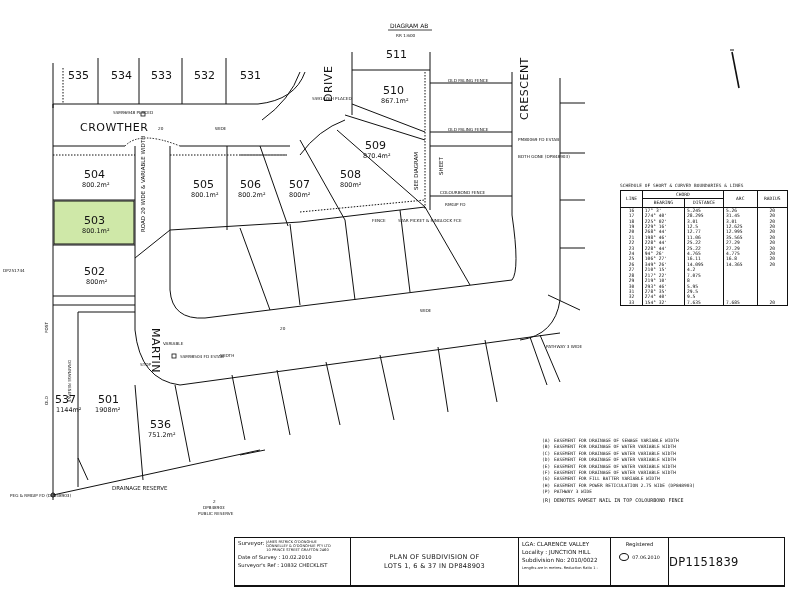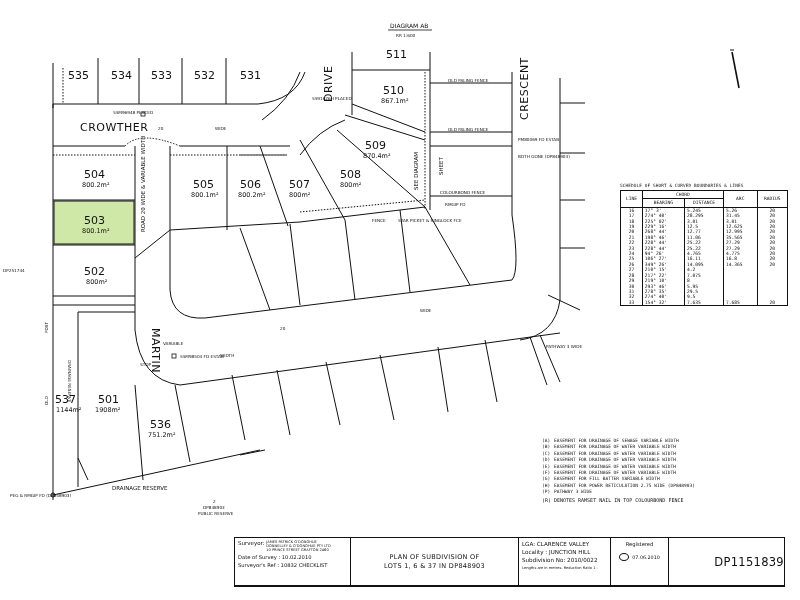--- a/index.html
+++ b/index.html
@@ -31,21 +31,21 @@
   .surveyor{width:116px;padding:2px 3px;font-size:5.2px;}
   .surveyor .lbl{font-size:5.5px;}
   .surveyor .firm{font-size:3.6px;line-height:4px;display:inline-block;vertical-align:top;}
   .surveyor .line{margin-top:2px;white-space:nowrap;}
   .plantitle{width:168px;display:flex;flex-direction:column;align-items:center;justify-content:center;font-size:6.5px;letter-spacing:0.3px;line-height:9px;}
   .lga{width:92px;padding:2px 3px;font-size:5.6px;line-height:8px;}
   .lga .note{font-size:3.6px;}
   .reg{width:58px;text-align:center;font-size:5.2px;padding-top:3px;}
   .reg .date{margin-top:6px;font-size:4.8px;display:flex;align-items:center;justify-content:center;gap:3px;}
   .reg .seal{width:8px;height:6px;border:1px solid #111;border-radius:50%;display:inline-block;}
-  .dp{flex:1;display:flex;align-items:center;justify-content:flex-end;font-size:11.5px;letter-spacing:0.3px;}
+  .dp{flex:1;display:flex;align-items:center;justify-content:flex-start;font-size:11.5px;letter-spacing:0.3px;}
 </style>
 </head>
 <body>
 
 <svg id="plan" viewBox="0 0 800 600" xmlns="http://www.w3.org/2000/svg">
   <g stroke="#111" fill="none" stroke-width="1">
 
     <line x1="388" y1="30" x2="432" y2="30" stroke-width="0.8"></line>
 
     <g>

